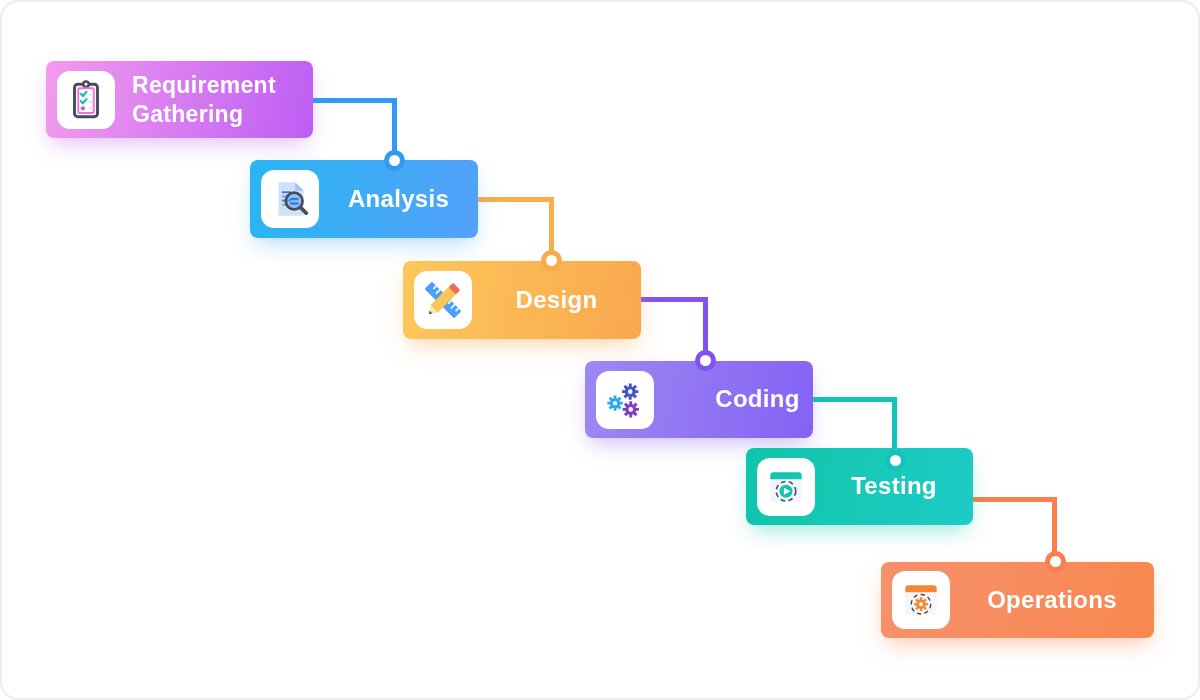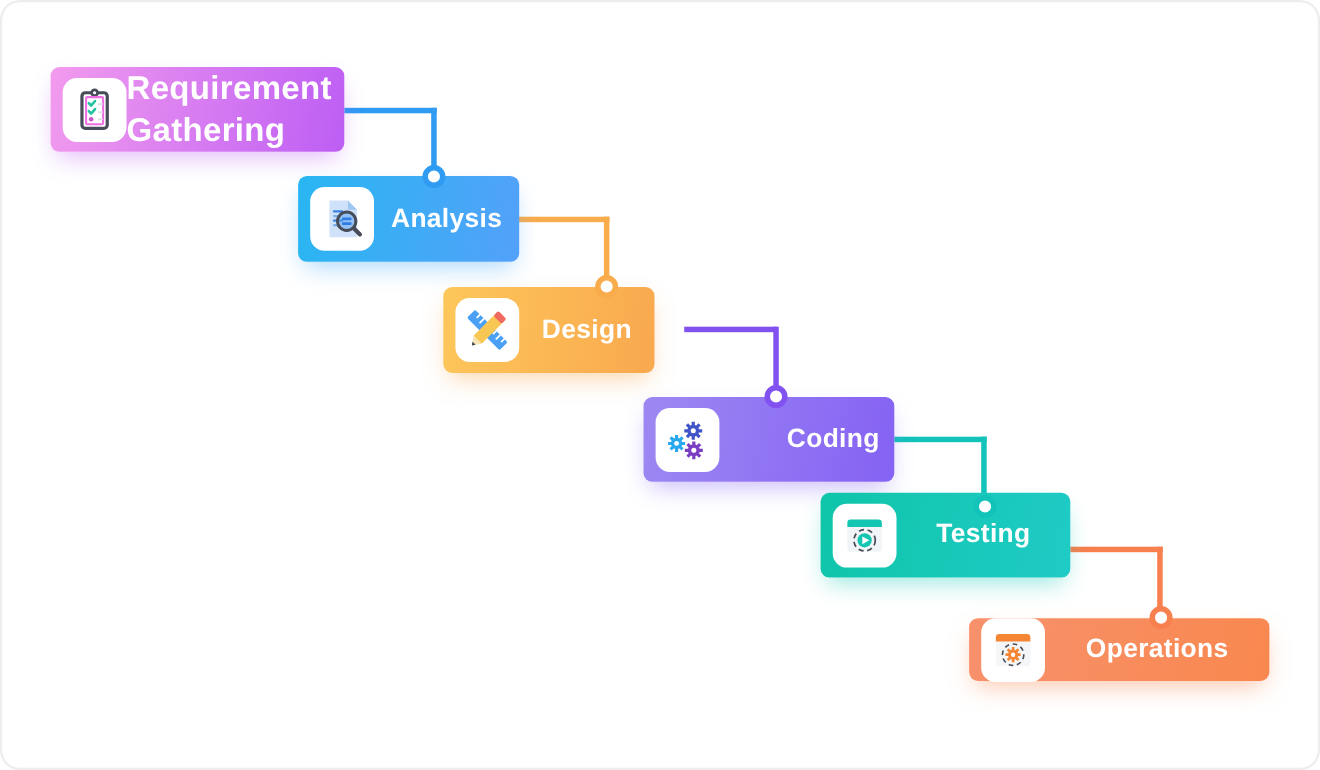--- a/index.html
+++ b/index.html
@@ -19,34 +19,34 @@
   }
   .tile svg{width:46px;height:46px;display:block;}
   .stage-label{
     flex:1;text-align:center;color:#ffffff;font-weight:bold;
     font-size:24px;letter-spacing:.3px;line-height:1.26;
   }
   
   #s1{left:46px;top:61px;width:267px;height:77px;
       background:linear-gradient(100deg,#f29bee,#bd5ef4);
       box-shadow:0 10px 22px -6px rgba(189,94,244,.45);}
-  #s1 .stage-label{text-align:left;font-size:30px;}
-  #s2{left:250px;top:160px;width:201px;height:78px;
+  #s1 .stage-label{text-align:left;margin-left:17px;font-size:23px;}
+  #s2{left:250px;top:160px;width:228px;height:78px;
       background:linear-gradient(100deg,#29b6f2,#53a1fa);
-      box-shadow:0 10px 22px -6px rgba(60,167,248,.45);margin-left:21px;}
-  #s3{left:403px;top:261px;width:192px;height:78px;
+      box-shadow:0 10px 22px -6px rgba(60,167,248,.45);}
+  #s3{left:403px;top:261px;width:238px;height:78px;
       background:linear-gradient(100deg,#fdc75b,#f9a84e);
       box-shadow:0 10px 22px -6px rgba(249,168,78,.5);}
   #s4{left:585px;top:361px;width:228px;height:77px;
       background:linear-gradient(100deg,#9d88f2,#8562f4);
       box-shadow:0 10px 22px -6px rgba(133,98,244,.45);gap:48px;}
   #s5{left:746px;top:448px;width:227px;height:77px;
       background:linear-gradient(100deg,#0fc5a9,#1fcbc6);
       box-shadow:0 10px 22px -6px rgba(18,199,180,.45);}
-  #s6{left:881px;top:562px;width:273px;height:57px;
+  #s6{left:881px;top:562px;width:273px;height:76px;
       background:linear-gradient(100deg,#f7916c,#f9884f);
       box-shadow:0 10px 22px -6px rgba(249,136,79,.5);}
 
   
   .seg{position:absolute;z-index:1;}
   .dot{position:absolute;width:11px;height:11px;background:#fff;
        border-radius:50%;z-index:3;}
   
   #c1h{left:313px;top:98px;width:84px;height:5px;background:#2f9bf3;}
   #c1v{left:392px;top:98px;width:5px;height:62px;background:#2f9bf3;}

